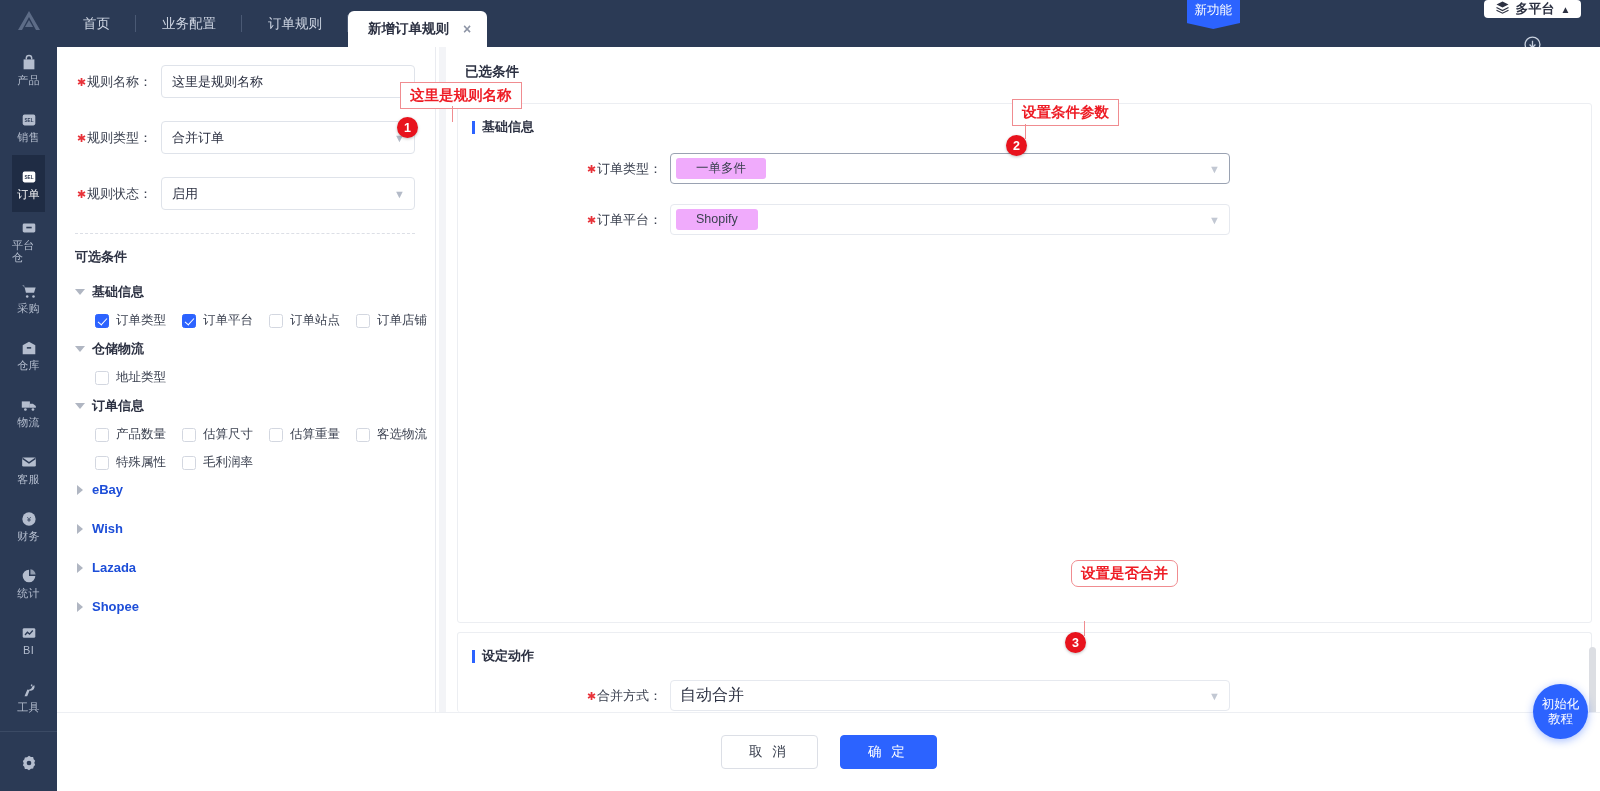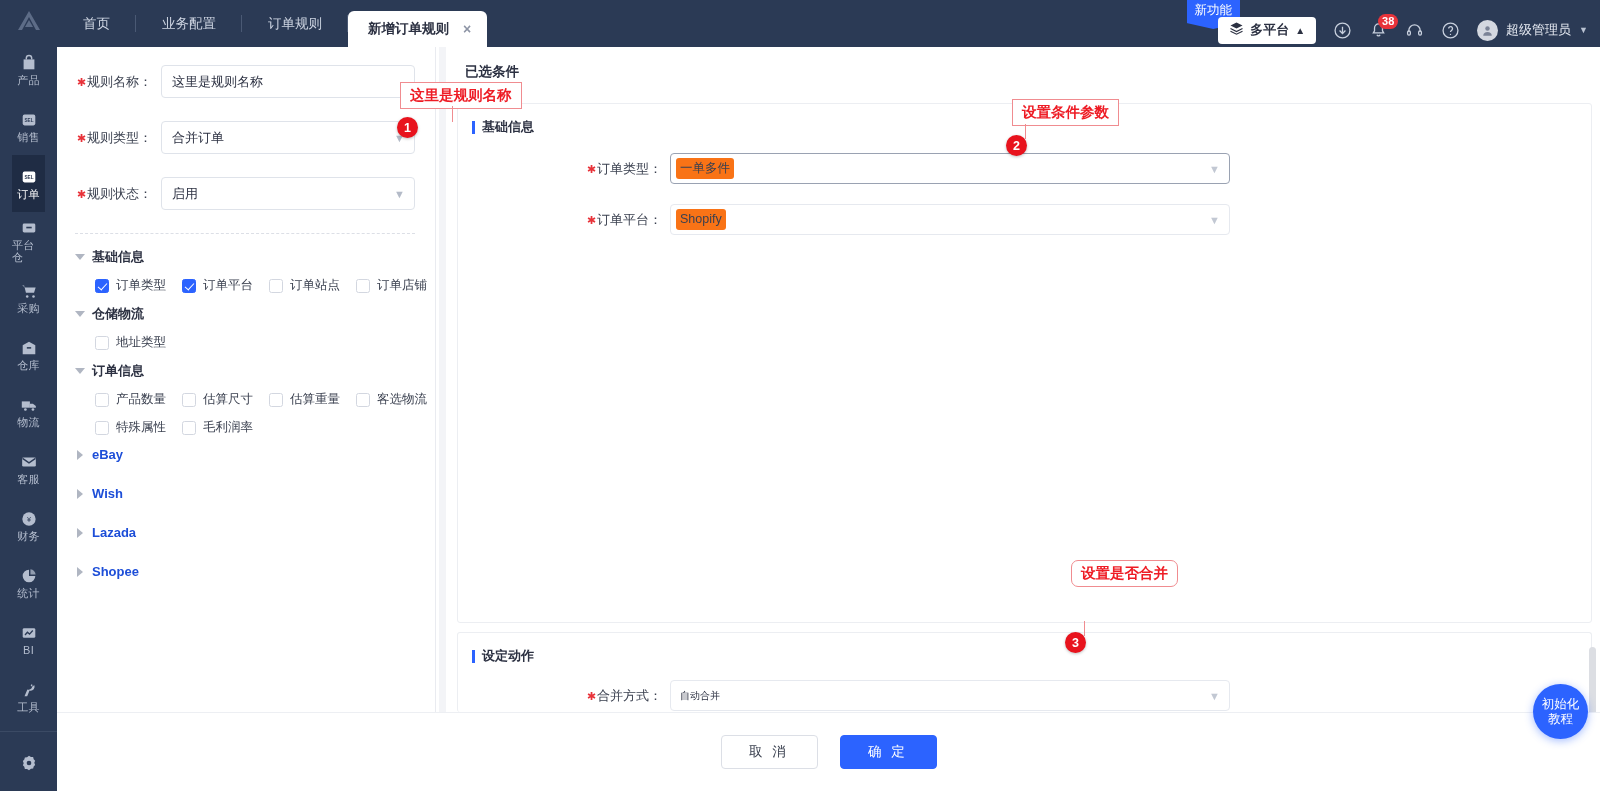--- a/index.html
+++ b/index.html
@@ -42,21 +42,21 @@
     position: absolute; right: 0; top: 15px; width: 1px; height: 17px; background: #4a5974;
   }
   .tab.active {
     background: #fff; color: #2c3142; font-weight: 600; border-radius: 6px 6px 0 0;
     height: 36px; margin-bottom: 0; padding: 0 16px 0 20px; align-self: flex-end;
   }
   .tab-close { margin-left: 14px; font-size: 14px; color: #8d94a5; }
 
   .top-right {
     position: absolute; right: 12px; top: 0; height: 60px;
-    display: flex; align-items: center; gap: 17px;
+    display: flex; align-items: center; gap: 17px; flex-direction: column;
   }
   .newfeature {
     position: absolute; right: 360px; top: 0; background: #2c63ff; color: #fff;
     font-size: 12.5px; padding: 3px 8px 5px; line-height: 15px;
   }
   .newfeature::after {
     content:""; position:absolute; left:0; right:0; bottom:-6px; height:6px;
     background:#2c63ff; clip-path: polygon(0 0, 100% 0, 50% 100%);
   }
   .multi-platform {
@@ -147,24 +147,24 @@
   }
   .bluebar { width: 3px; height: 13px; background: #2c63ff; display: inline-block; }
   .rrow { display: flex; align-items: center; margin: 17px 0 0 0; }
   .rlabel { width: 212px; text-align: right; font-size: 13px; color: #3b4150; padding-right: 8px; }
   .rselect {
     width: 560px; height: 31px; border: 1px solid #e6e9ef; border-radius: 4px;
     display: flex; align-items: center; padding: 0 26px 0 5px; position: relative; background:#fff;
   }
   .rselect.focus { border-color: #9aa2b2; }
   .tag {
-    background: #f97316; border-radius: 3px; font-size: 12.5px; color: #3b4150;
-    padding: 3px 4px; line-height: 15px;
-  }
-  .plain-val { font-size: 10px; color: #2c3142; padding-left: 4px; }
+    background: #f0abfc; border-radius: 3px; font-size: 12.5px; color: #3b4150;
+    padding: 3px 20px; line-height: 15px;
+  }
+  .plain-val { font-size: 16px; color: #2c3142; padding-left: 4px; }
   .rchev { position: absolute; right: 9px; top: 50%; transform: translateY(-50%); color: #c2c8d3; font-size: 11px; }
 
   
   .anno {
     position: absolute; border: 1px solid #f08c90; background: #fff;
     color: #ee1c25; font-size: 14.5px; font-weight: 700; padding: 3px 9px;
     white-space: nowrap; line-height: 19px;
   }
   .anno-line { position: absolute; width: 1px; background: #f08c90; }
   .num {
@@ -435,20 +435,21 @@
           </div>
           <div class="frow">
             <div class="flabel"><span class="req">✱</span><span>规则状态：</span></div>
             <div class="finput fselect">
               <span>启用</span>
               <span class="chev">▼</span>
             </div>
           </div>
         </div>
       <div class="dashed-sep"></div>
+      <div class="sec-title">可选条件</div>
       <div id="cond-groups">
           <div class="grp">
             <div class="grp-head">
               <span class="tri-d"></span>
               <span>基础信息</span>
             </div>
             <div class="cbrow">
               <label class="cb">
                 <span class="box on"></span>
                 <span class="cb-lbl">订单类型</span>

